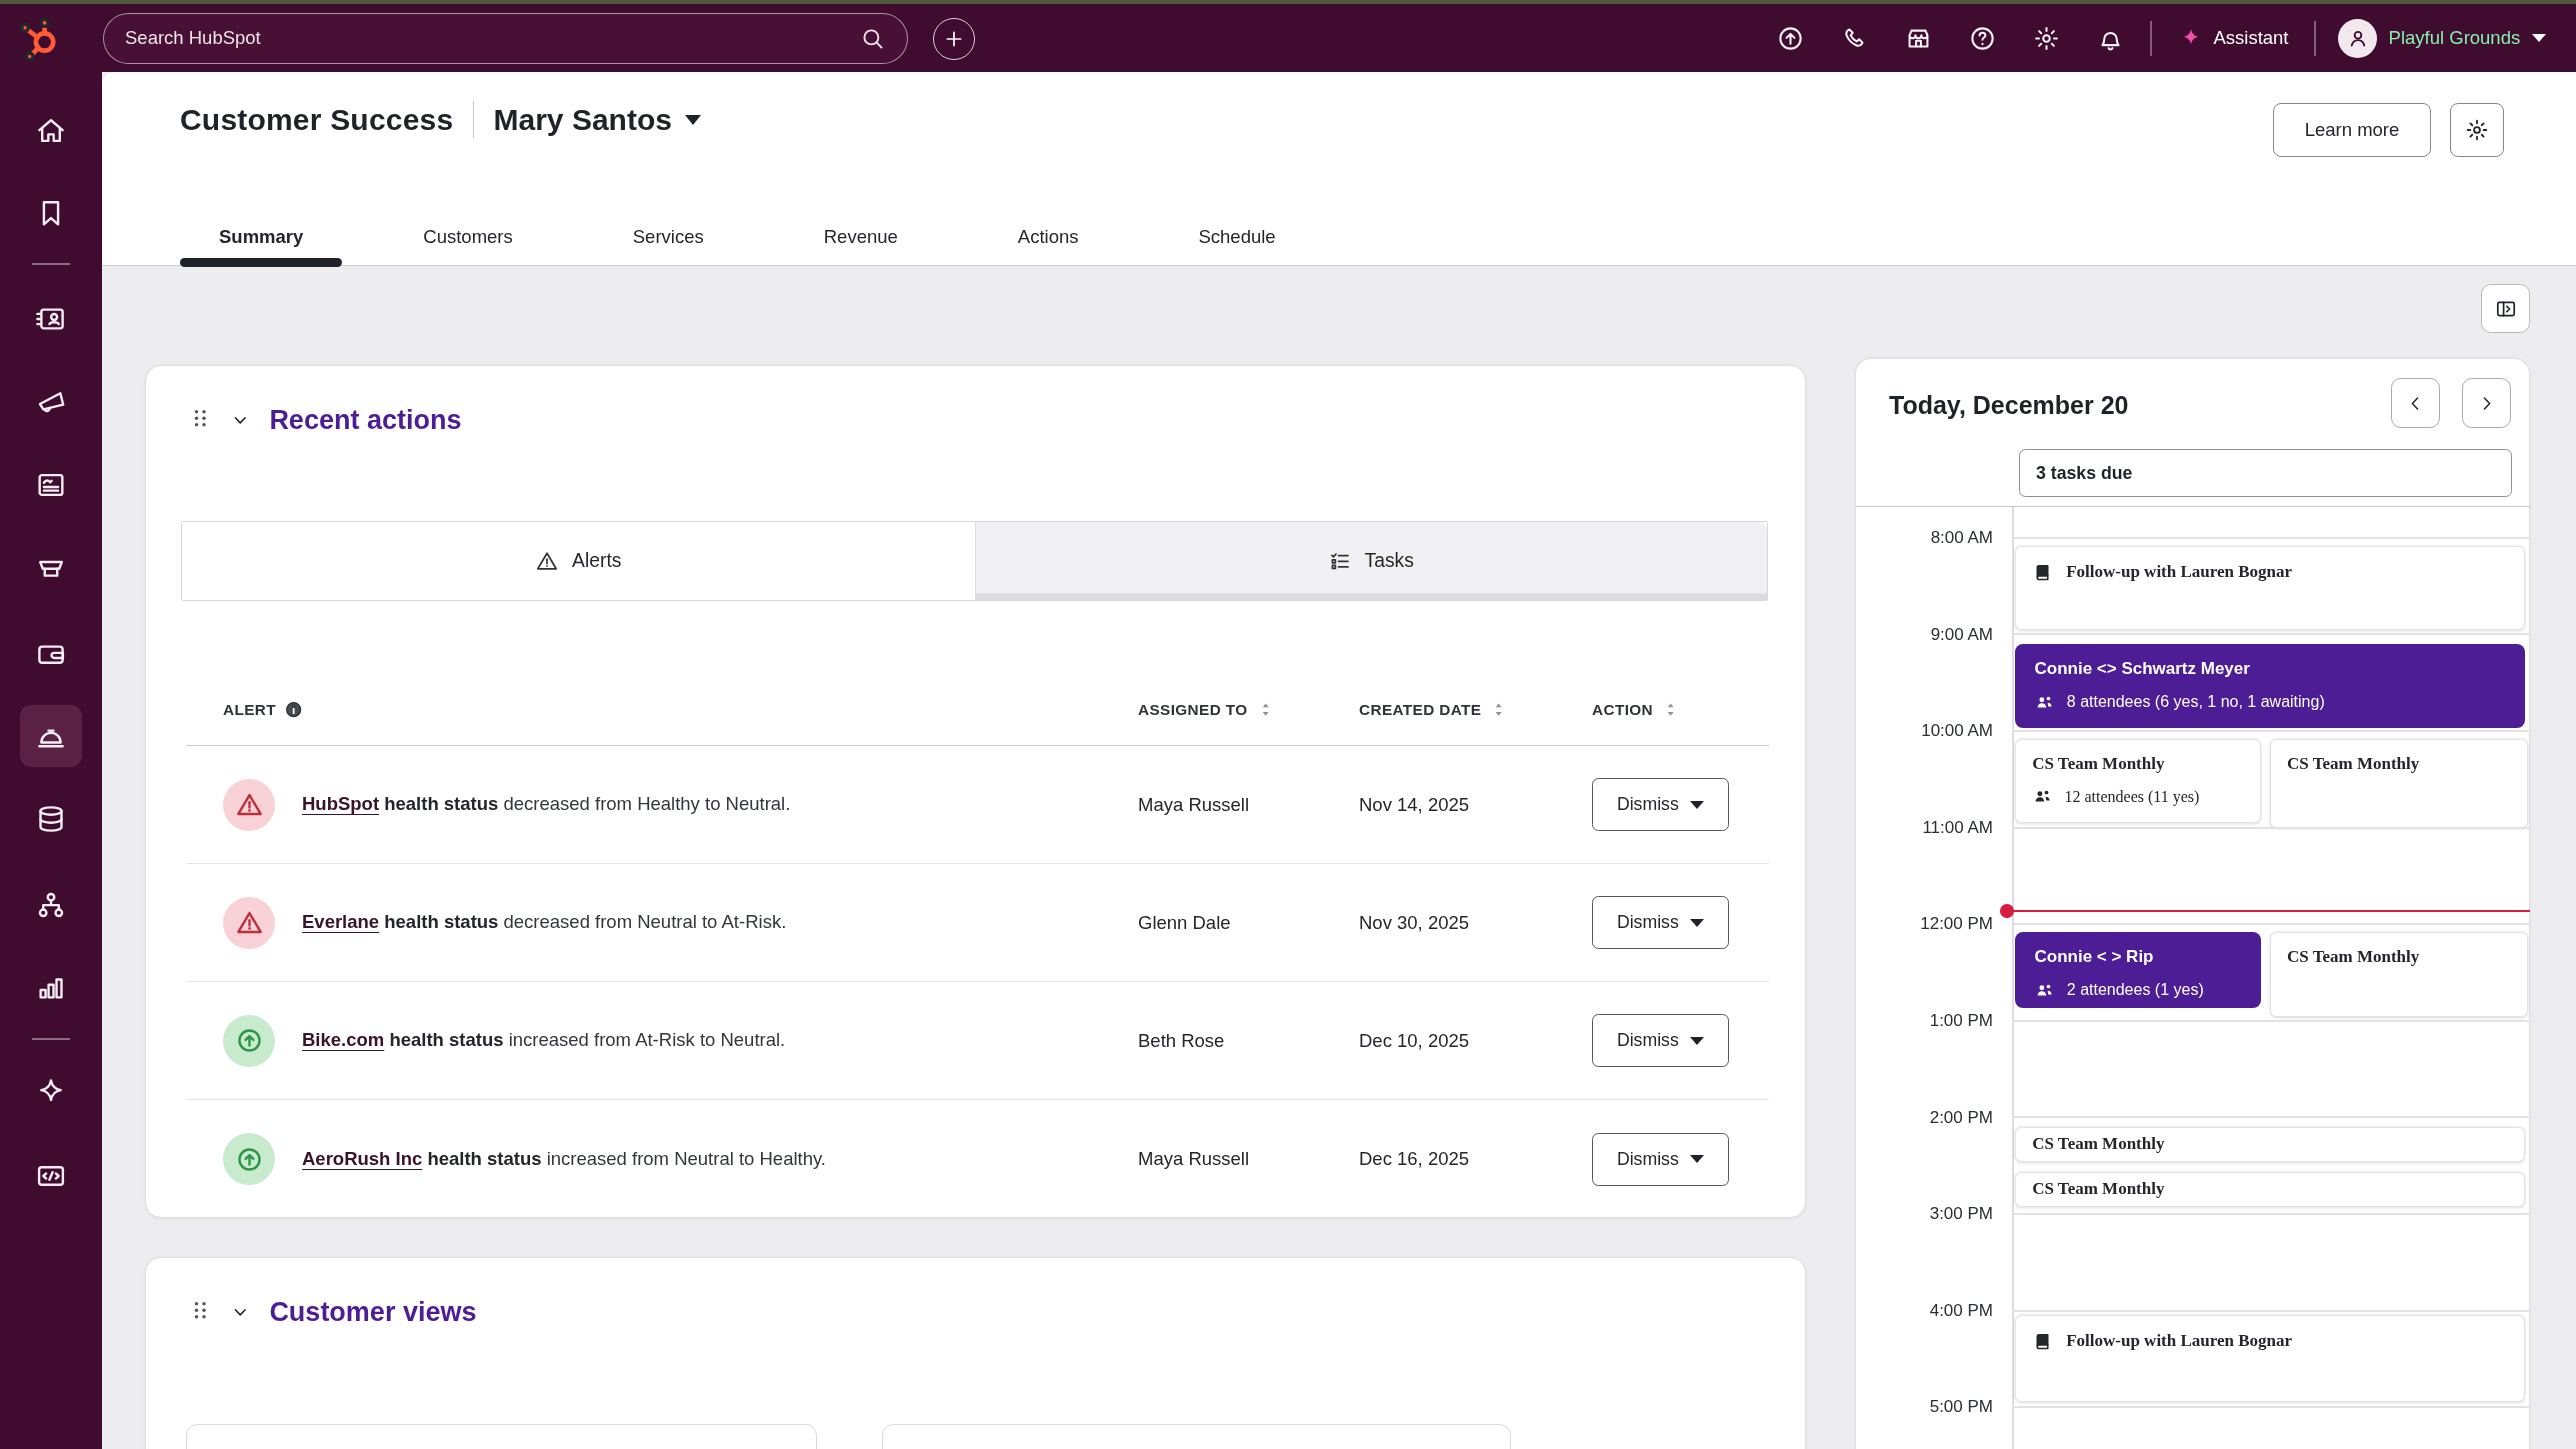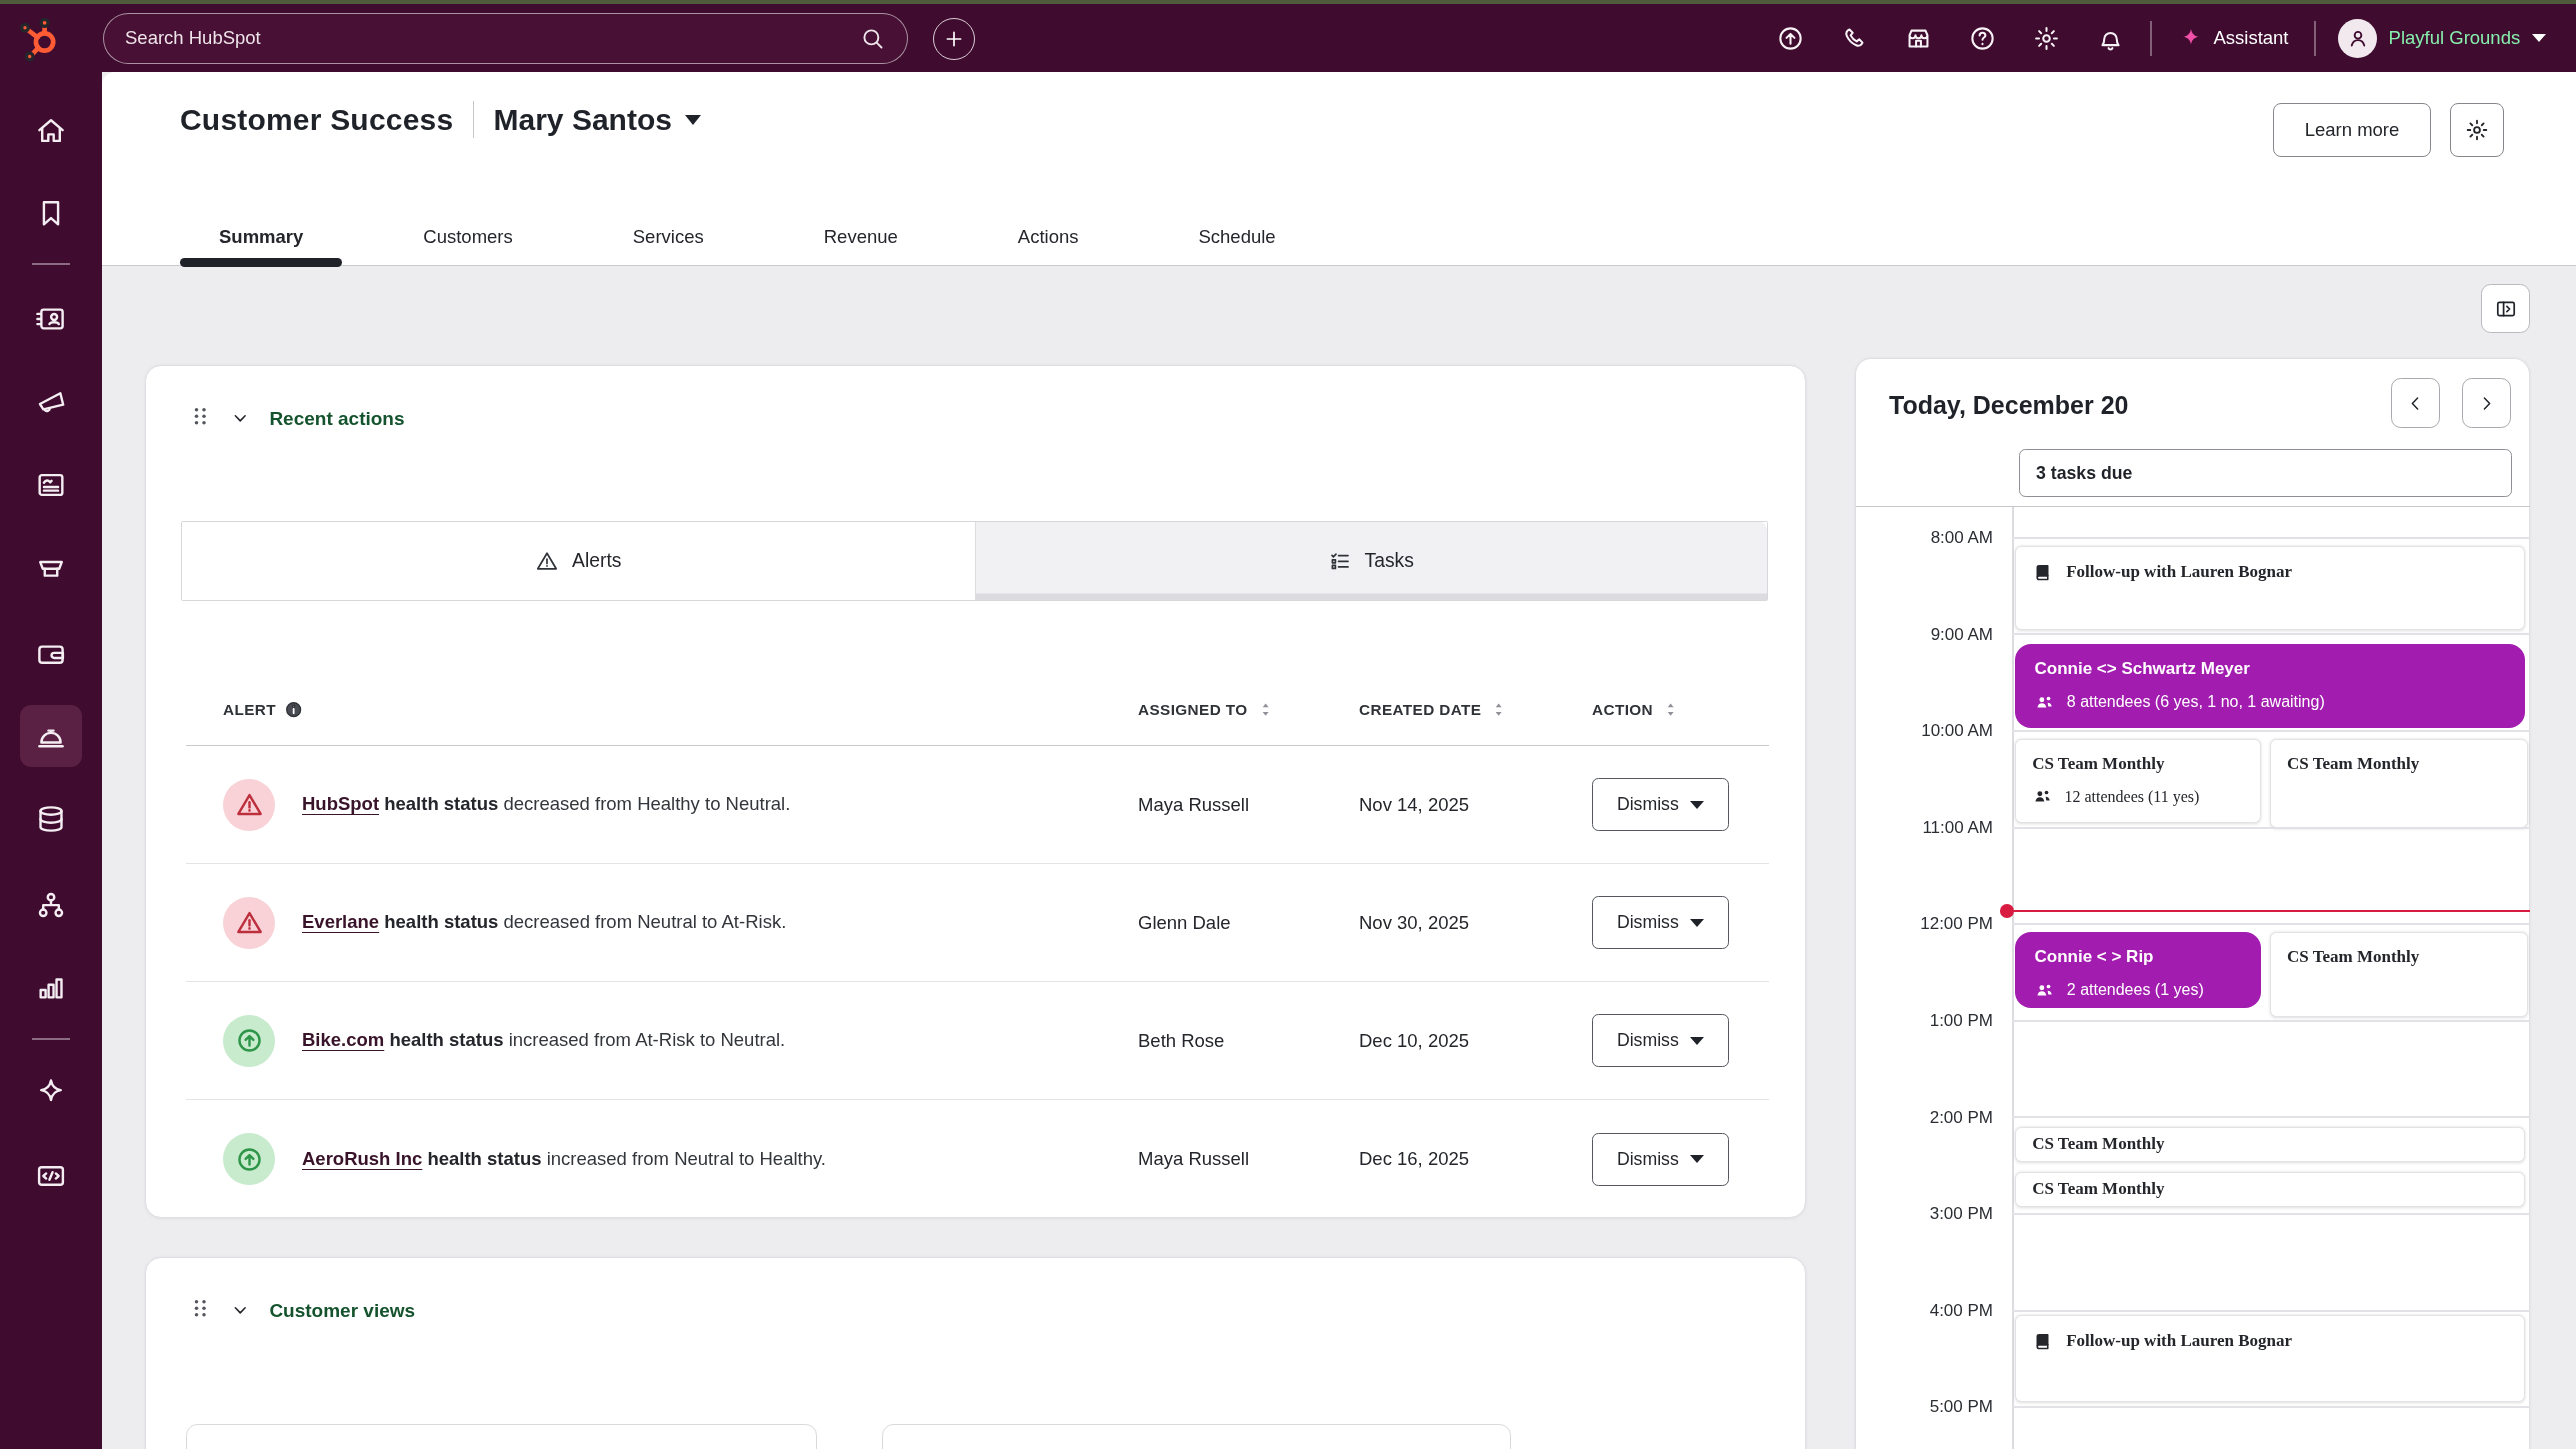--- a/index.html
+++ b/index.html
@@ -81,21 +81,21 @@
   .tab.active::after { content:""; position:absolute; left:0; right:0; bottom:0; height:8.9px; border-radius:4.8px; background:#1F2329; }
 
   
   .card { position:absolute; background:#fff; border:0.8px solid #DFDFE3; border-radius:16px;
     box-shadow:0 0.8px 3.2px rgba(20,20,30,.06); }
   .card-recent { left:145px; top:365px; width:1661px; height:853px; overflow:hidden; }
   .card-views  { left:145px; top:1257px; width:1661px; height:338px; overflow:hidden; }
   .card-head { position:absolute; left:43px; top:39px; display:flex; align-items:center; gap:17.7px; }
   .grip { width:22.5px; height:27px; color:#54575D; cursor:grab; }
   .chev { width:22.5px; height:22.5px; color:#24262B; cursor:pointer; }
-  .card-title { font-size:19px; font-weight:bold; color:#14532d; }
+  .card-title { font-size:27px; font-weight:bold; color:#4c1d95; }
 
   
   .tabbar { position:absolute; left:35px; top:155px; width:1587px; height:80px;
     display:flex; border:0.8px solid #D7D7DB; border-radius:1.6px; background:#fff; }
   .seg { flex:1; display:flex; align-items:center; justify-content:center; gap:13px;
     font-size:19.3px; color:#24262B; background:#fff; border:none; font-family:inherit; cursor:pointer; }
   .seg .ic { width:24px; height:24px; color:#2F3237; }
   .seg.inactive { background:#F1F1F3; box-shadow: inset 0 -6.4px 0 #DCDCE0, inset 0.8px 0 0 #D7D7DB; border-top-right-radius:8px; }
 
   
@@ -138,21 +138,21 @@
     border:1.6px solid #8E8E94; border-radius:6.4px; background:#fff; display:flex; align-items:center;
     padding:0 16px; font-size:17.7px; font-weight:bold; color:#1F2329; cursor:pointer; }
   .cal-grid { position:absolute; left:0; top:147px; width:674px; height:944px;
     border-top:1.6px solid #C7C7CB; overflow:hidden; }
   .cal-vline { position:absolute; left:156px; top:0; bottom:0; width:1.6px; background:#DCDCE0; }
   .hour-line { position:absolute; left:156px; right:0; height:1.6px; background:#E2E2E6; }
   .hour-label { position:absolute; left:0; width:137px; text-align:right; font-size:17px; color:#2A2D32; }
   .events { position:absolute; left:156px; top:0; right:0; bottom:0; }
   .event { position:absolute; border-radius:6.4px; cursor:pointer; }
   .event.light { background:#fff; border:0.8px solid #E2E2E6; box-shadow:0 0.8px 3.2px rgba(20,20,30,.14); padding:14.5px 16px;font-family:Liberation Serif, serif; }
-  .event.dark { background:#a21caf; color:#fff; border-radius:16px; padding:16px 19.3px; }
+  .event.dark { background:#4c1d95; color:#fff; border-radius:8px; padding:16px 19.3px; }
   .event .ev-title { font-size:17px; font-weight:bold; line-height:1.1; display:flex; align-items:center; gap:13px; }
   .event .ev-att { margin-top:13px; font-size:16px; display:flex; align-items:center; gap:11.3px; }
   .event.compact { display:flex; align-items:center; padding-top:0; padding-bottom:0; }
   .event .ic.book { width:21px; height:21px; color:#24262B; }
   .ic.att { width:21px; height:21px; }
   .ic.att svg path, .ic.att svg circle { fill:currentColor; stroke:none; }
   .now-line { position:absolute; left:150px; right:0; height:2.4px; background:#D81B41; }
   .now-line::before { content:""; position:absolute; left:-5.6px; top:-5.6px; width:13.7px; height:13.7px; border-radius:50%; background:#D81B41; }
 
   .panel-toggle { position:absolute; left:2481px; top:284px; width:49px; height:49px; background:#fff;

